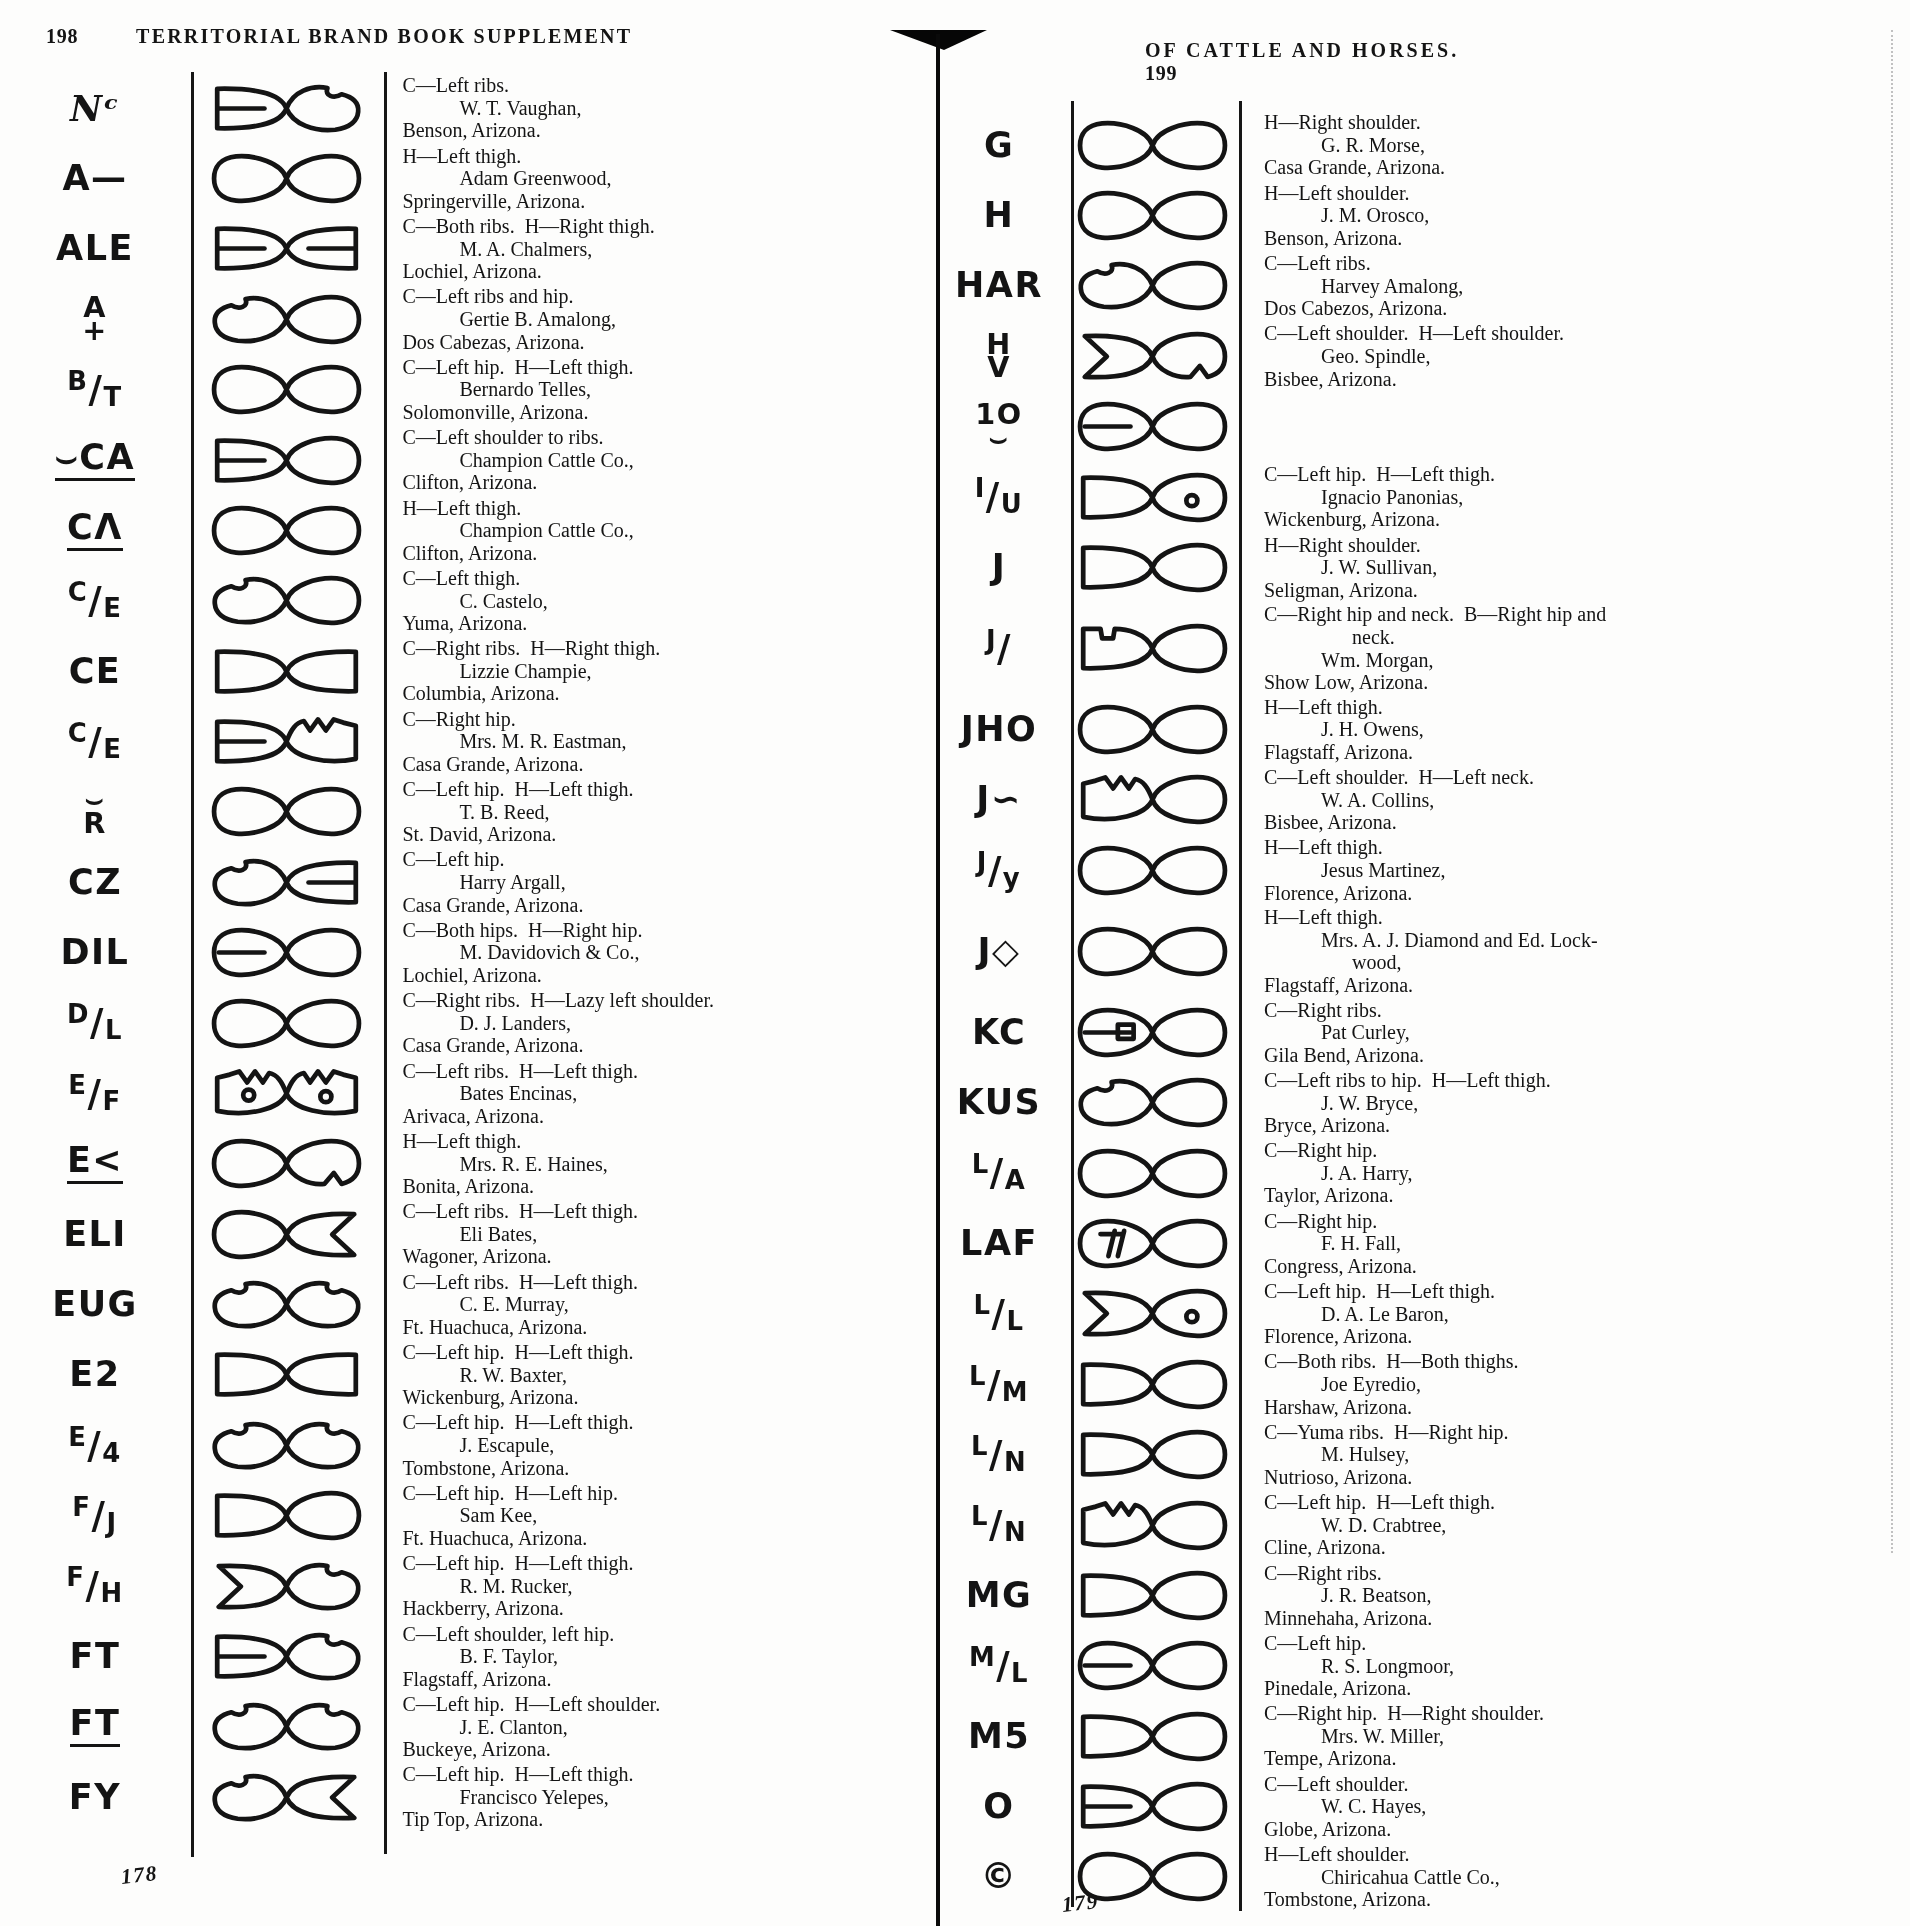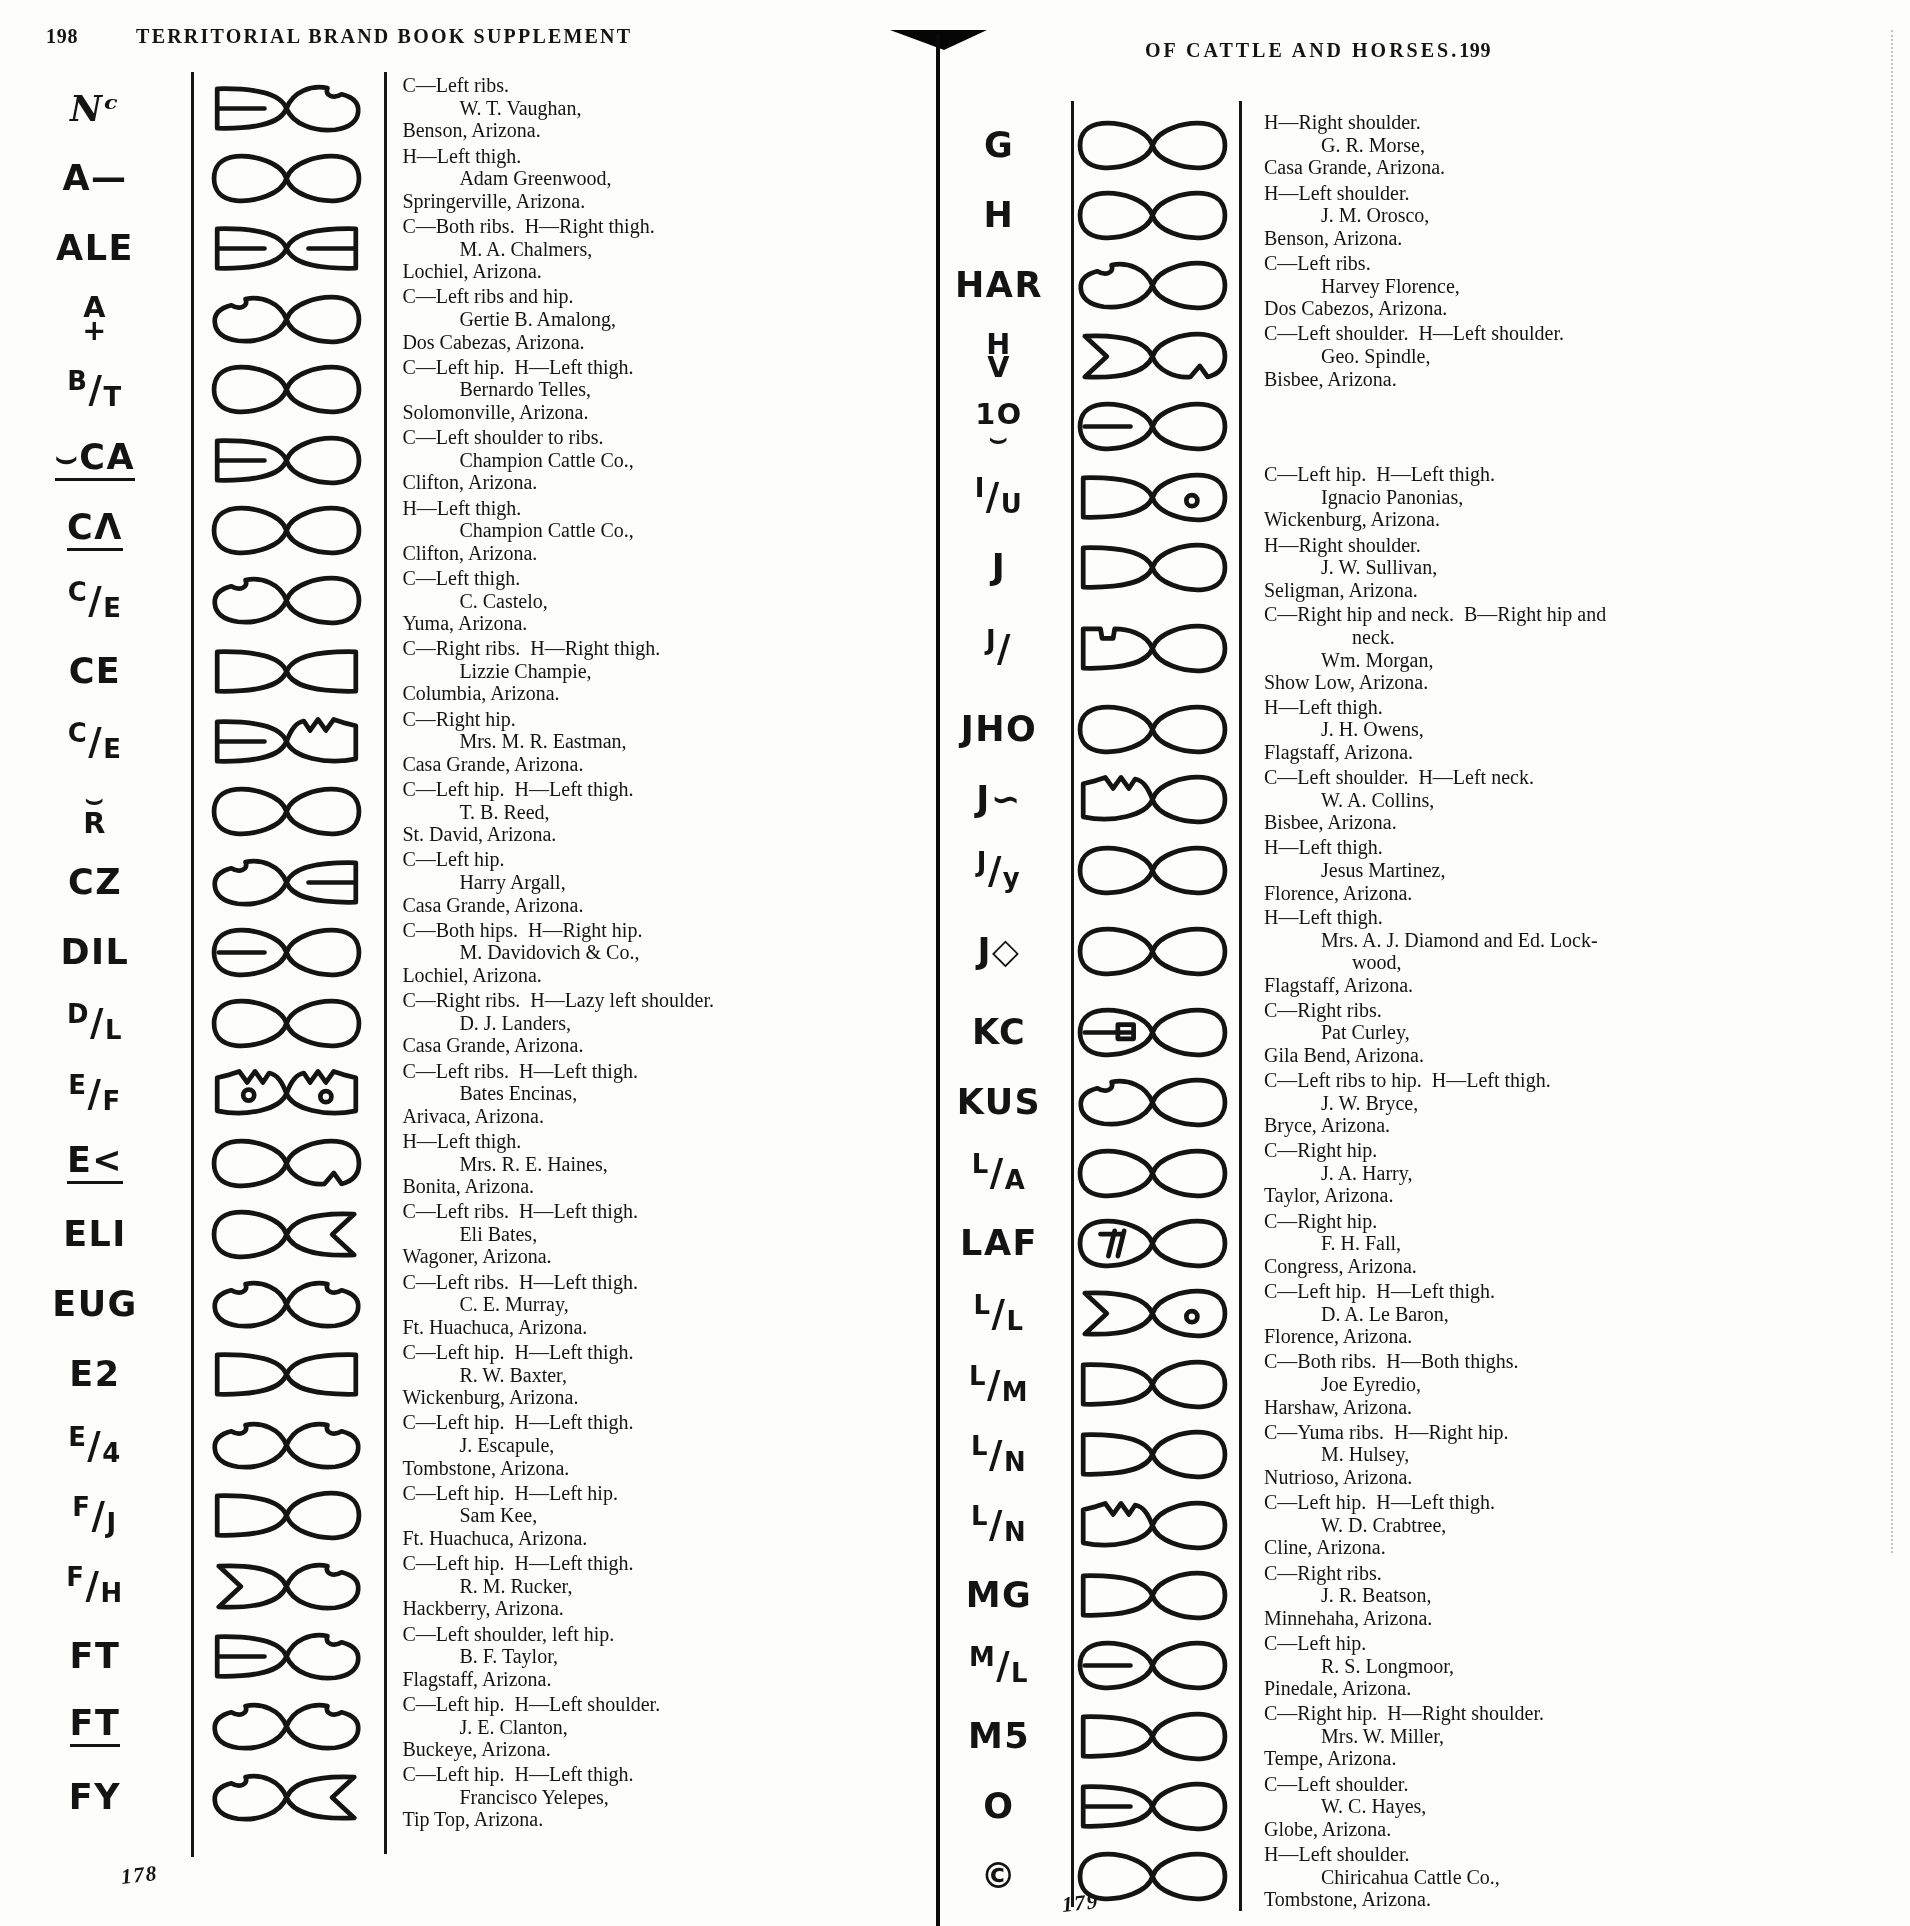--- a/index.html
+++ b/index.html
@@ -6,21 +6,21 @@
   .sheet{position:relative;width:1910px;height:1926px;background:#fdfdfc;overflow:hidden;
          font-family:"Liberation Serif",serif;color:#141414;}
   
   .page{position:absolute;top:0;height:1926px;}
   .page-left{left:0;width:929px;}
   .page-right{left:929px;width:981px;}
   
   .pg-header{position:absolute;display:flex;align-items:baseline;
              font-weight:700;font-size:20px;letter-spacing:2.2px;}
   .page-left .pg-header{top:25px;left:46px;gap:58px;}
-  .page-right .pg-header{top:39px;left:216px;right:71px;justify-content:flex-start;letter-spacing:3px;}
+  .page-right .pg-header{top:39px;left:216px;right:71px;justify-content:flex-end;letter-spacing:3px;flex-direction:column;}
   .pg-num{font-weight:700;letter-spacing:0.7px;}
   
   .rule{position:absolute;width:3px;background:#161616;}
   .rule-l1{left:191px;top:72px;bottom:69px;}
   .rule-l2{left:384px;top:72px;bottom:72px;}
   .rule-r1{left:142px;top:101px;bottom:19.4px;}
   .rule-r2{left:310px;top:101px;bottom:15px;}
   
   .gutter-tri{position:absolute;left:890px;top:30px;width:0;height:0;
               border-left:54px solid transparent;border-right:43px solid transparent;
@@ -606,21 +606,21 @@
             <span class="code">HAR</span>
           </div>
           <div class="em-cell">
             <svg viewBox="0 0 200 80" class="em">
               <use href="#em-curl_l" xlink:href="#em-curl_l"></use>
               <use href="#em-oval_r" xlink:href="#em-oval_r"></use>
             </svg>
           </div>
           <div class="entry-cell">
             <div class="desc">C—Left ribs.</div>
-            <div class="name">Harvey Florence,</div>
+            <div class="name">Harvey Amalong,</div>
             <div class="place">Dos Cabezos, Arizona.</div>
           </div>
         </div>
         <div class="row">
           <div class="code-cell">
             <span class="code stack">
               <span>H</span>
               <span>V</span>
             </span>
           </div>

